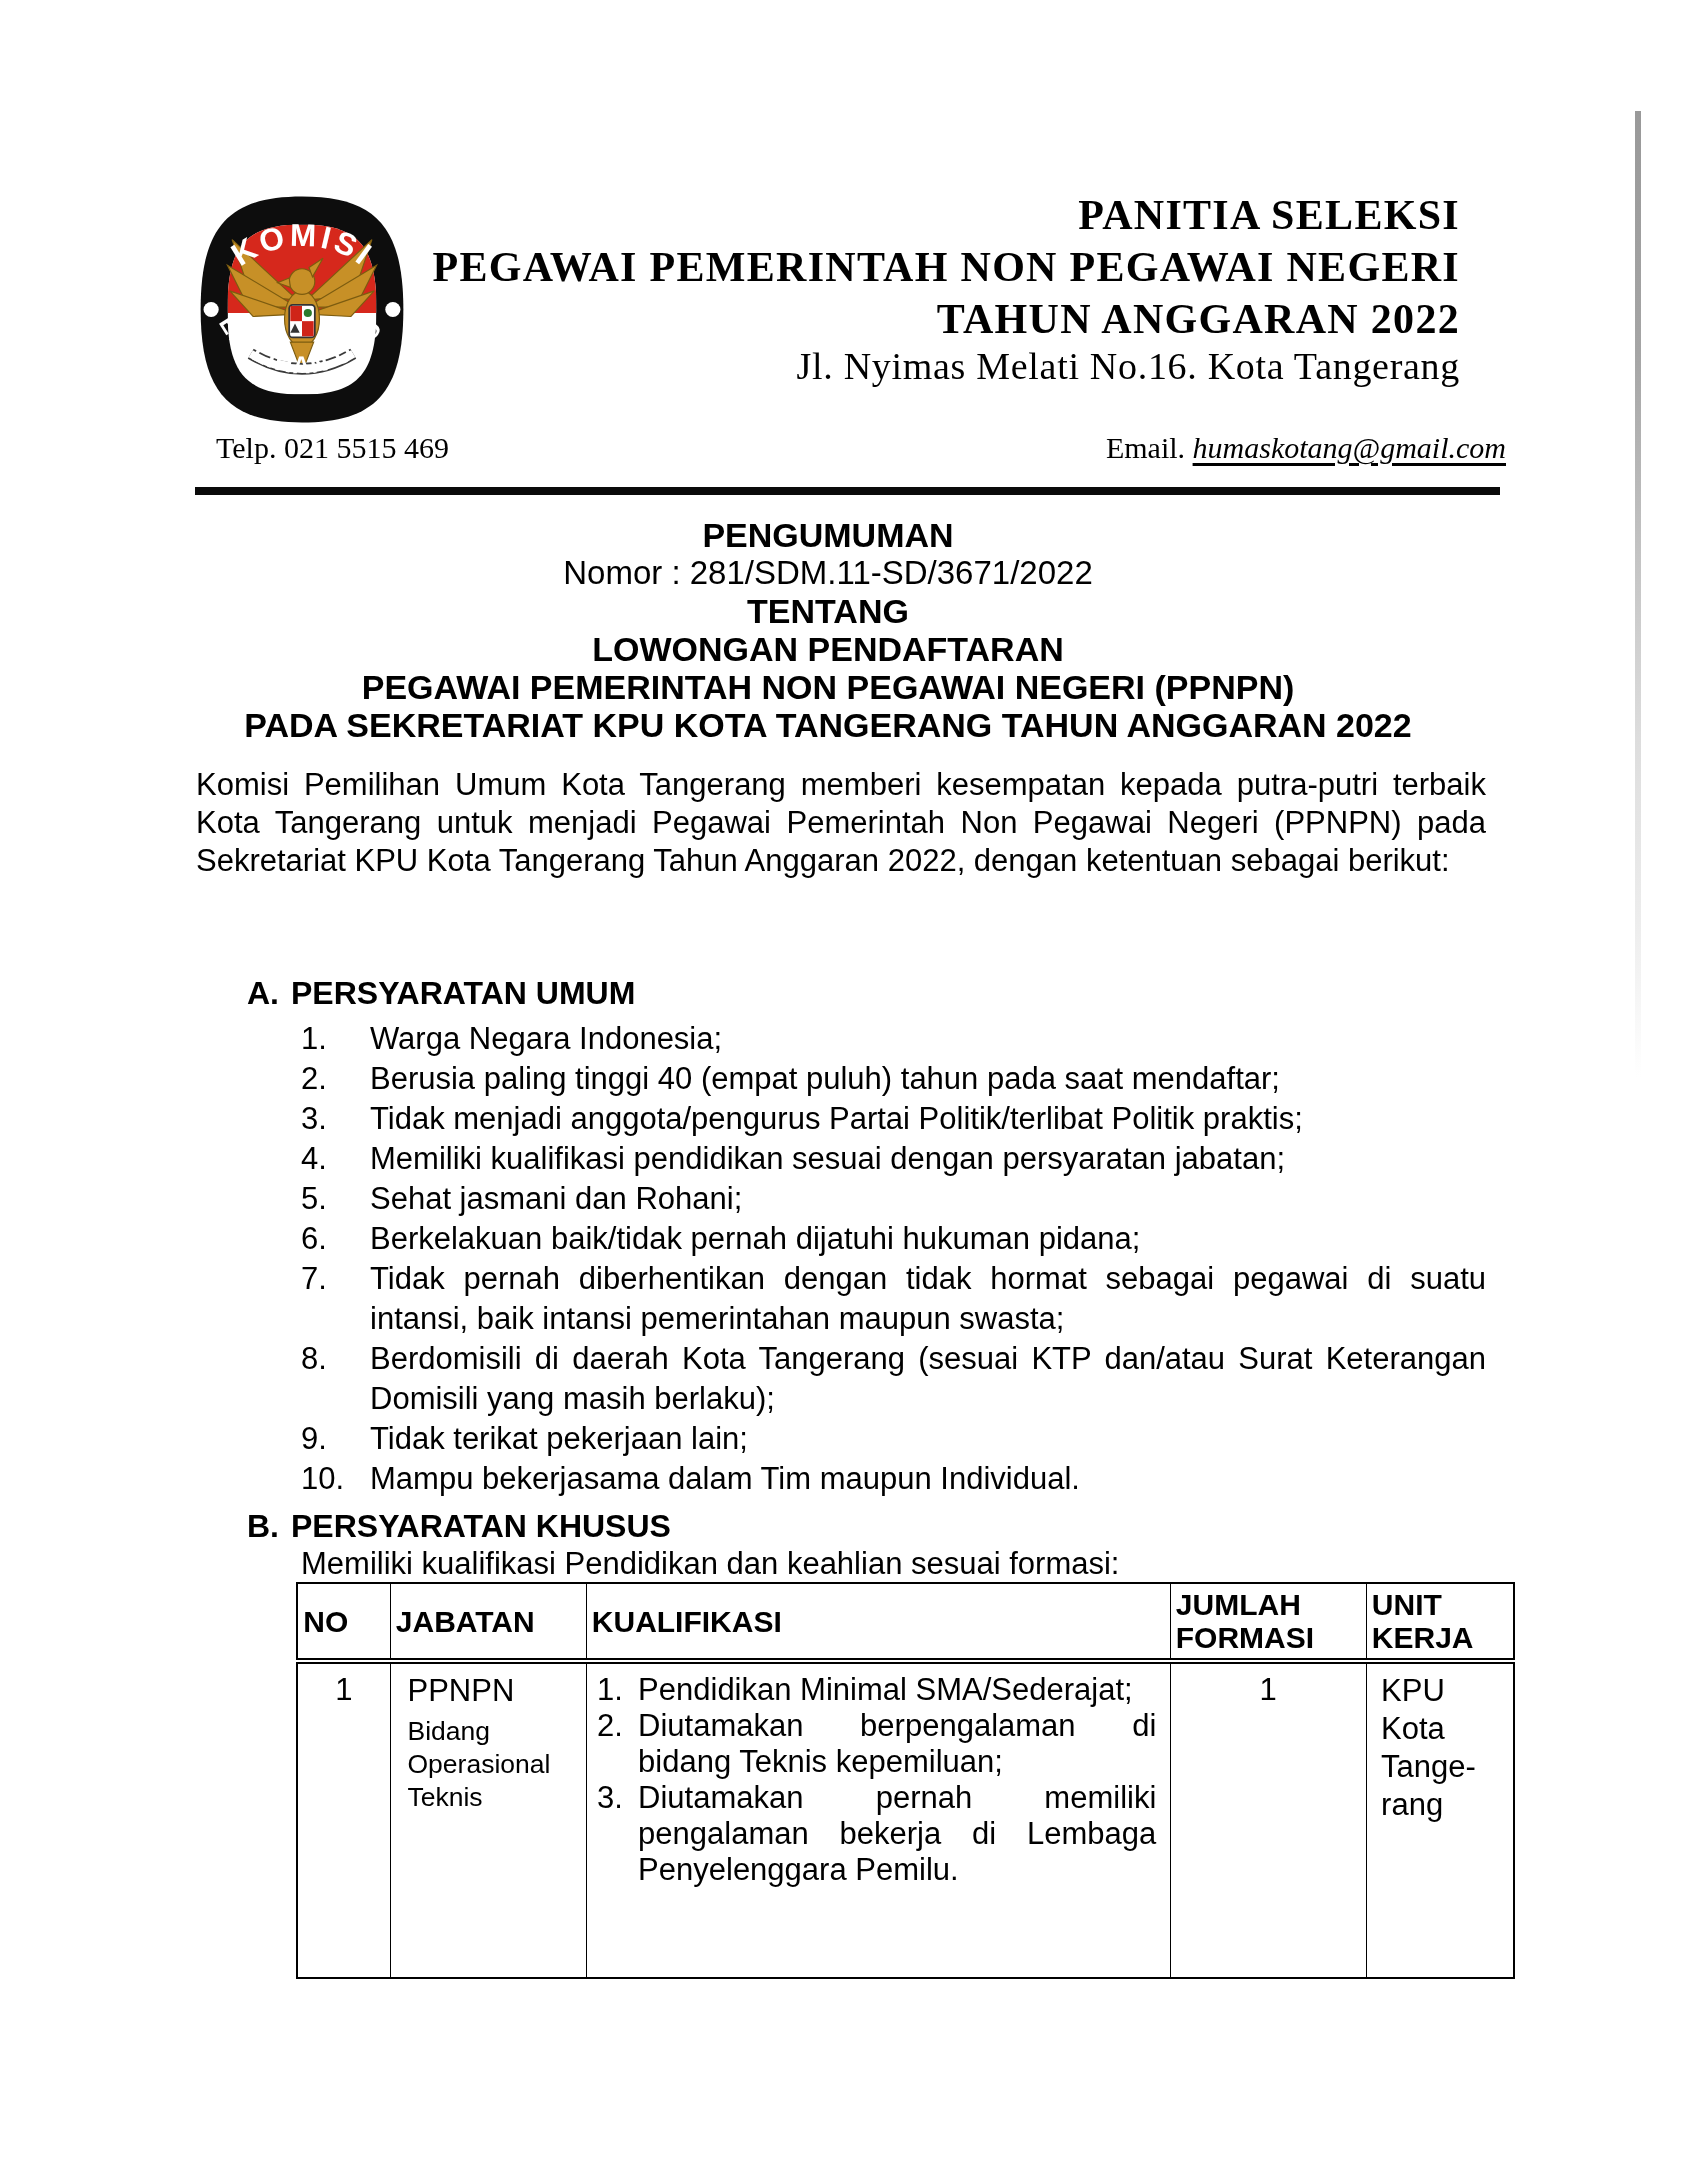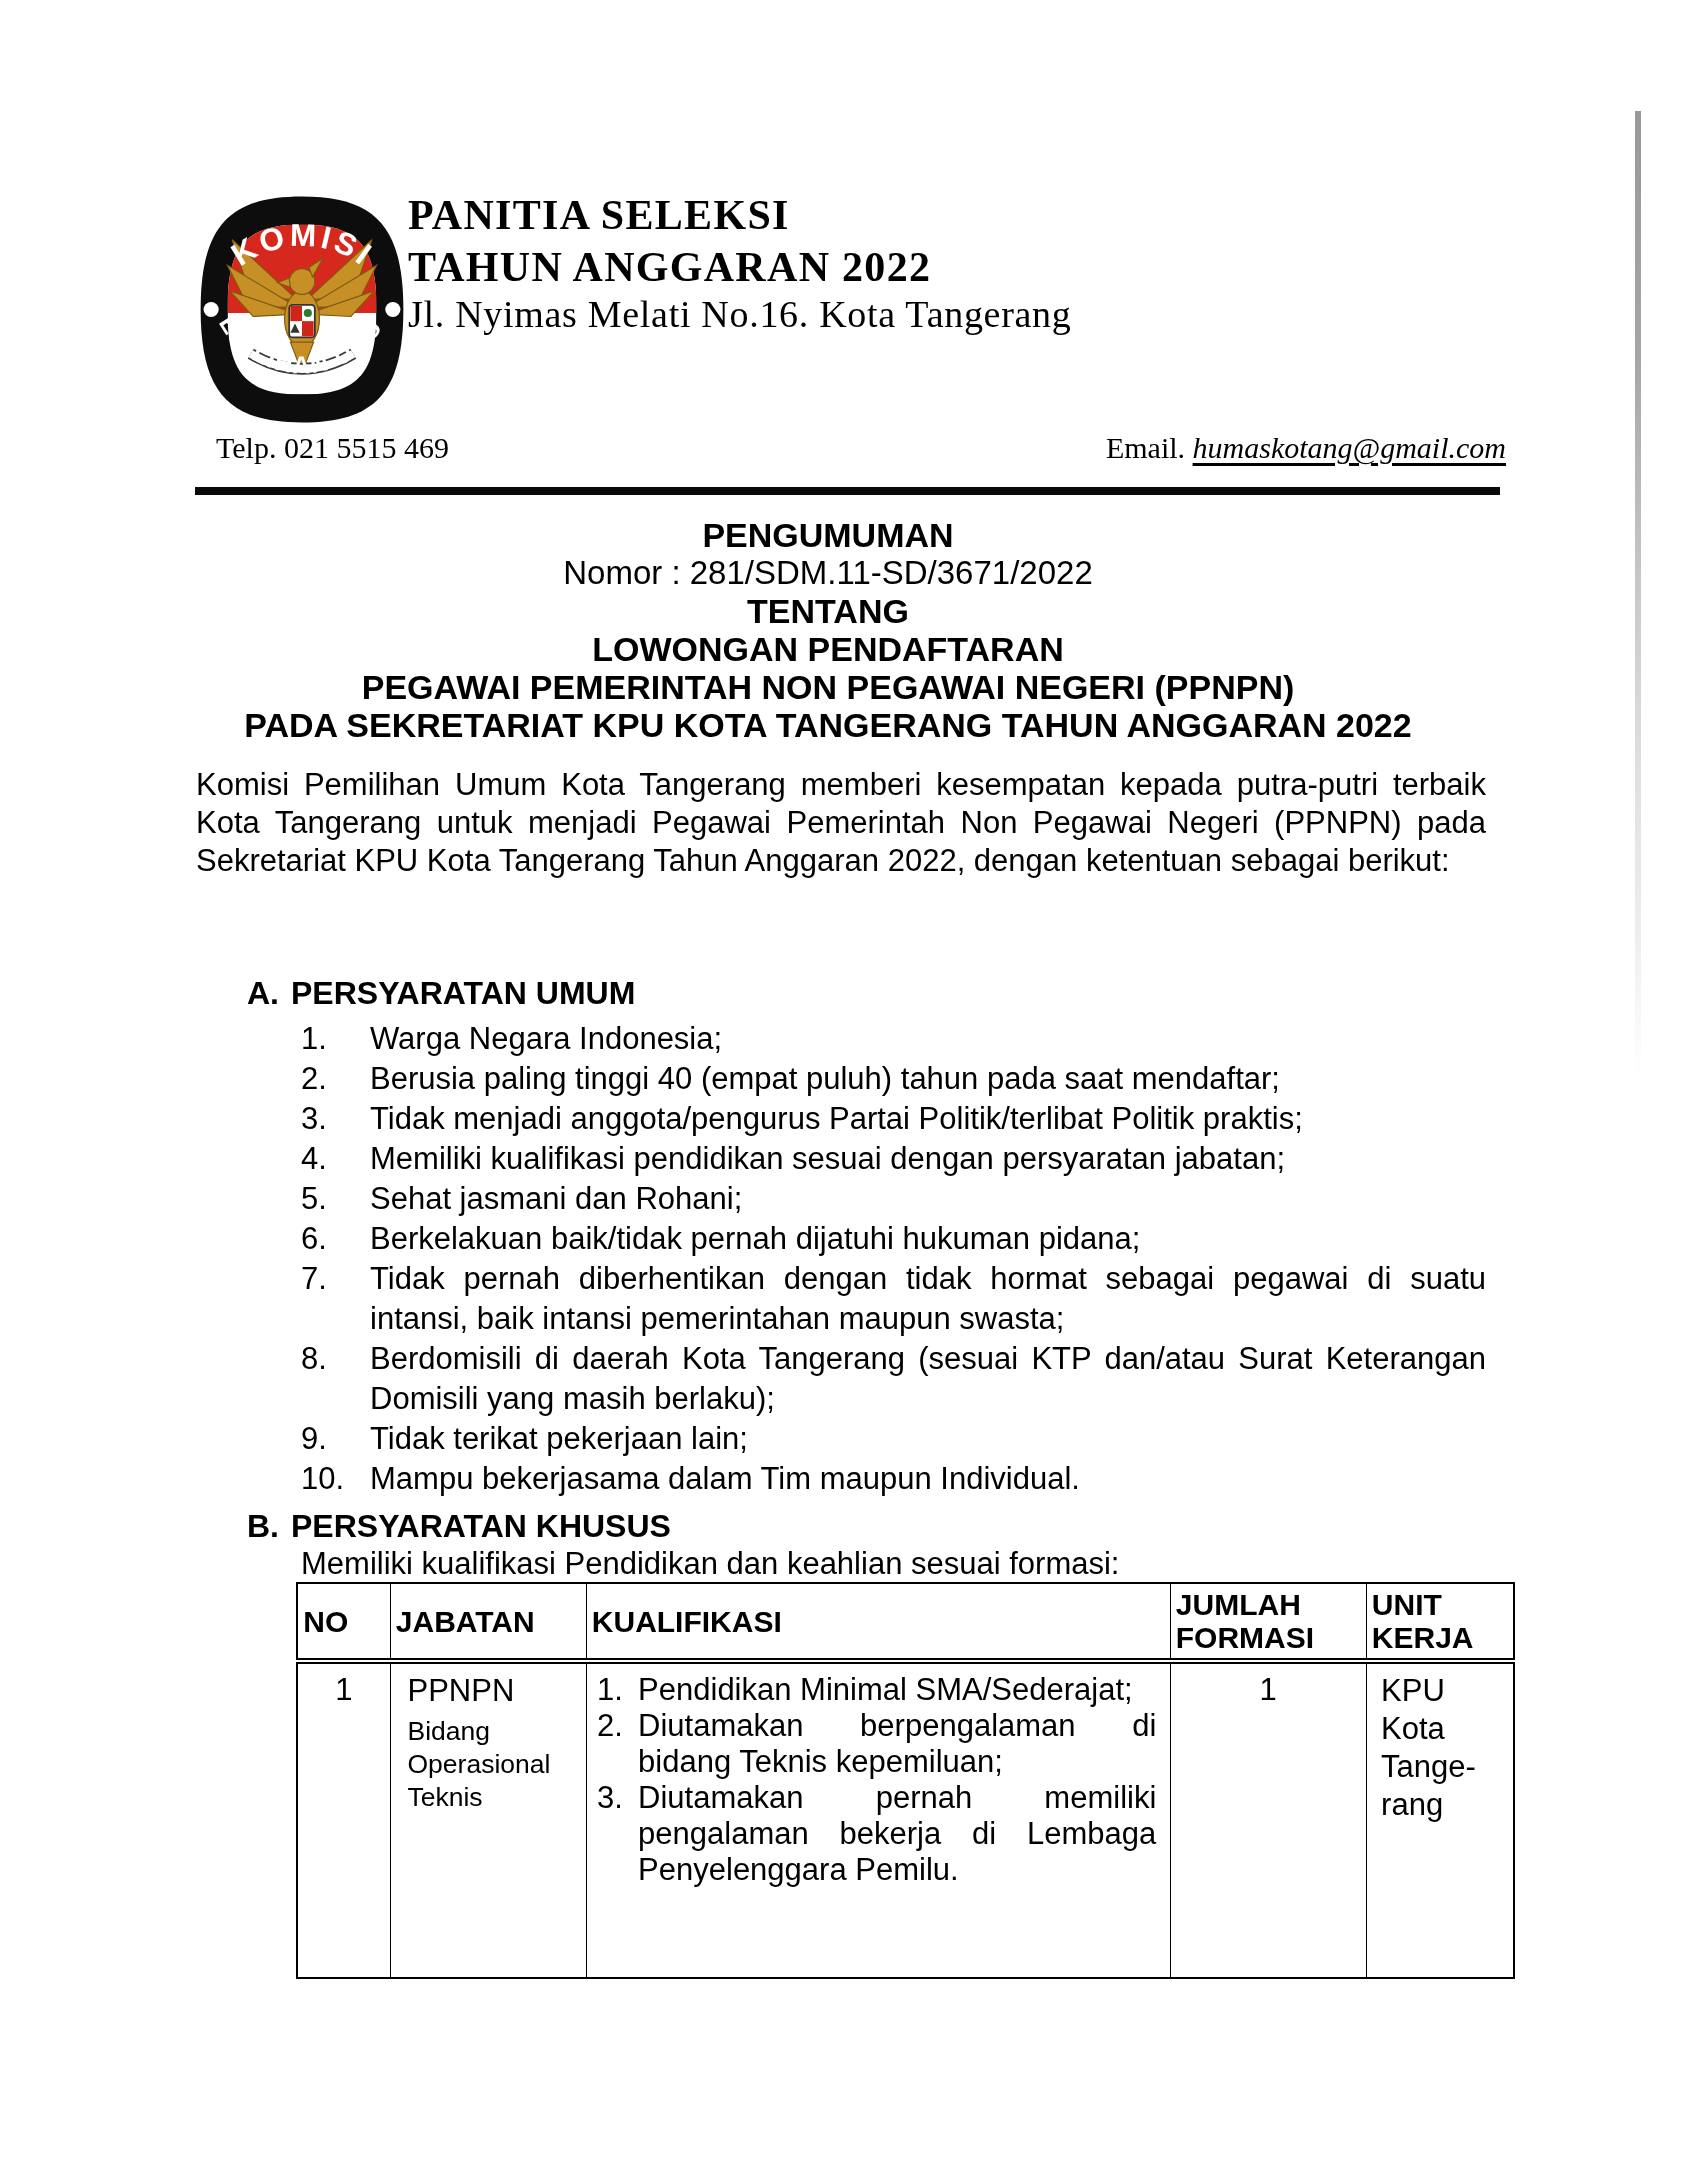--- a/index.html
+++ b/index.html
@@ -15,21 +15,21 @@
 
   
   .logo {
     position: absolute;
     left: 197px; top: 193px;
     width: 210px; height: 233px;
   }
   .masthead {
     position: absolute;
     left: 408px; top: 189px; width: 1052px;
-    text-align: left;
+    text-align: right;
     font-family: "Liberation Serif", "DejaVu Serif", serif;
   }
   .m-line {
     font-weight: bold;
     font-size: 42px;
     line-height: 52px;
     letter-spacing: 1.3px;
     white-space: nowrap;
   }
   .m-address {
@@ -196,20 +196,21 @@
       <textPath href="#arcTop" startOffset="50%" text-anchor="middle">KOMISI</textPath>
     </text>
     <path id="arcBot" d="M19,112 A79,76 0 0 0 161,112" fill="none"></path>
     <text font-size="21" font-weight="bold" fill="#ffffff" letter-spacing="1.5" font-family="Liberation Sans, sans-serif">
       <textPath href="#arcBot" startOffset="50%" text-anchor="middle">PEMILIHAN UMUM</textPath>
     </text>
   </svg>
 
   <div class="masthead">
     <div class="m-line">PANITIA SELEKSI</div>
+    <div class="m-line">PEGAWAI PEMERINTAH NON PEGAWAI NEGERI</div>
     <div class="m-line">TAHUN ANGGARAN 2022</div>
     <div class="m-address">Jl. Nyimas Melati No.16. Kota Tangerang</div>
   </div>
 
   <div class="contact-row">
     <span>Telp. 021 5515 469</span>
     <span class="email-wrap"><span>Email. </span><a href="#" class="email-link">humaskotang@gmail.com</a></span>
   </div>
 
   <div class="head-rule"></div>

